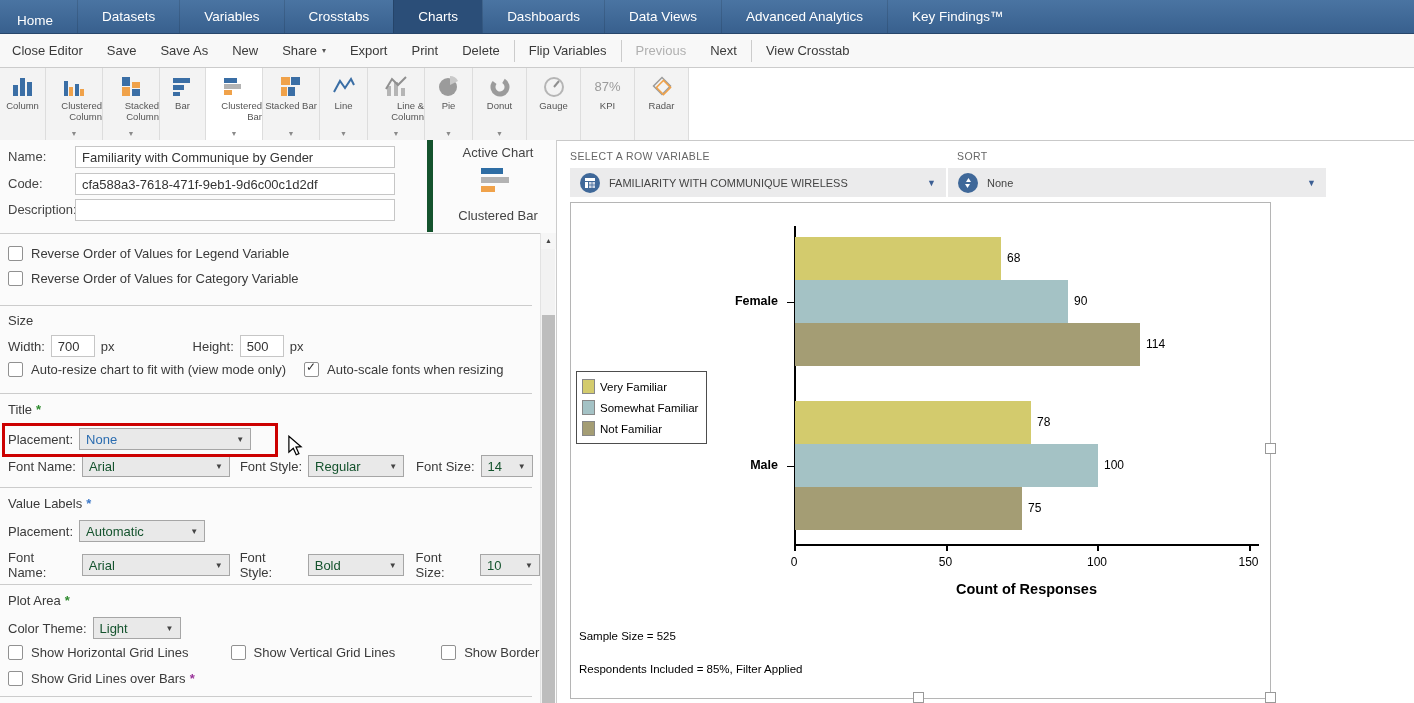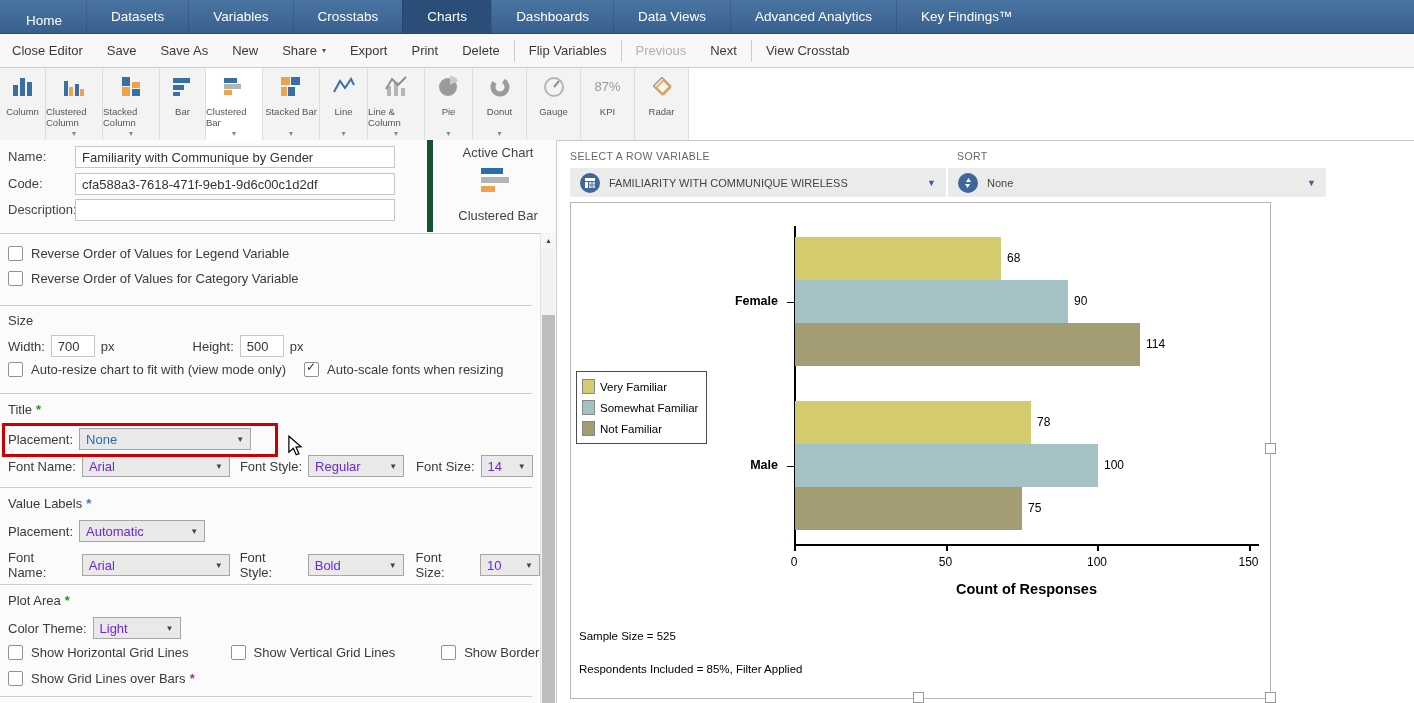--- a/index.html
+++ b/index.html
@@ -5,40 +5,40 @@
   html,body{margin:0;padding:0;background:#fff;}
   #app{position:relative;width:1414px;height:703px;overflow:hidden;
        font-family:"Liberation Sans",sans-serif;color:#333;background:#fff;}
 
   
   .nav{position:absolute;left:0;top:0;width:1414px;height:33px;
        background:linear-gradient(#4a74a2,#38608e);display:flex;align-items:stretch;
        border-bottom:1px solid #27466b;}
   .nav-item{display:flex;align-items:center;padding:0 24px;color:#fff;font-size:13.5px;
        border-left:1px solid rgba(0,0,0,0.12);cursor:pointer;white-space:nowrap;}
-  .nav-item:first-child{border-left:none;padding-left:26px;margin-top:8px;}
+  .nav-item:first-child{border-left:none;padding-left:17px;margin-top:8px;}
   .nav-item.active{background:#2b4e78;}
 
   
   .menubar{position:absolute;left:0;top:34px;width:1414px;height:33px;background:#f8f8f8;
        border-bottom:1px solid #ccc;display:flex;align-items:center;font-size:13px;color:#3a3a3a;}
   .menu-item{padding:0 12px;display:flex;align-items:center;cursor:pointer;white-space:nowrap;height:100%;}
   .menu-item.disabled{color:#b0b0b0;cursor:default;text-align:right;}
   .menu-sep{width:1px;height:22px;background:#ccc;margin:0 2px;}
   .menu-caret{font-size:8px;color:#555;margin-left:5px;}
 
   
   .ct-toolbar{position:absolute;left:0;top:68px;width:1414px;height:72px;background:#f3f3f3;
        border-bottom:1px solid #c9c9c9;display:flex;}
   .ct-spacer{flex:1;background:#fff;}
   .ct-btn{position:relative;display:flex;flex-direction:column;align-items:center;
        border-right:1px solid #ddd;background:#f3f3f3;cursor:pointer;padding-top:5px;box-sizing:border-box;}
   .ct-btn.selected{background:#fff;}
   .ct-icon{height:26px;display:flex;align-items:center;justify-content:center;}
-  .ct-label{font-size:9.5px;color:#555;text-align:left;line-height:10.5px;margin-top:8px;}
+  .ct-label{font-size:9.5px;color:#555;text-align:right;line-height:10.5px;margin-top:2px;}
   .ct-caret{position:absolute;bottom:3px;left:0;right:0;text-align:center;font-size:7px;color:#8a8a8a;}
 
   
   .left-panel{position:absolute;left:0;top:140px;width:557px;height:563px;background:#fbfbfb;
        border-right:1px solid #ccc;box-sizing:border-box;}
   .form-area{position:absolute;left:0;top:0;width:557px;height:93px;border-bottom:1px solid #ccc;}
   .form-label{position:absolute;left:8px;font-size:13px;color:#444;}
   .tbox{position:absolute;height:18px;border:1px solid #c6c6c6;background:#fff;font-size:13px;
        color:#333;padding:1px 6px;font-family:"Liberation Sans",sans-serif;}
   .active-chart{position:absolute;left:427px;top:0;width:130px;height:92px;border-left:6px solid #14532d;}
@@ -51,21 +51,21 @@
   .row{position:absolute;display:flex;align-items:center;}
   .cb{width:13px;height:13px;background:#fff;border:1px solid #919191;border-radius:2px;
       position:relative;flex:0 0 auto;cursor:pointer;}
   .cb.checked::after{content:"\2713";position:absolute;left:1px;top:-3px;font-size:12px;color:#333;}
   .cb-lbl{margin-left:8px;}
   .sect{position:absolute;left:8px;font-size:13px;color:#3a3a3a;}
   .ast{margin-left:4px;font-weight:bold;}
   .ast.green{color:#2e8b2e;} .ast.blue{color:#3c78c8;} .ast.purple{color:#993399;}
   .select{display:inline-flex;align-items:center;justify-content:space-between;background:#e9e9e9;
       border:1px solid #a6a6a6;height:22px;box-sizing:border-box;padding:0 6px;cursor:pointer;}
-  .select .stext{font-size:13px;color:#6d28d9;white-space:nowrap;overflow:hidden;}
+  .select .stext{font-size:13px;color:#14532d;white-space:nowrap;overflow:hidden;}
   .select .stext.blue{color:#2a6cb0;}
   .select .sarrow{font-size:8px;color:#444;margin-left:6px;}
   .inline-lbl{font-size:13px;color:#3a3a3a;}
   .red-box{position:absolute;border:3px solid #cc0000;background:transparent;z-index:5;}
 
   
   .scrollbar{position:absolute;left:540px;top:93px;width:15px;height:470px;background:#f2f2f2;
       border-left:1px solid #e2e2e2;box-sizing:border-box;}
   .sb-up{position:absolute;left:0;top:0;width:15px;height:16px;background:#f6f6f6;color:#444;
       font-size:7px;text-align:center;line-height:16px;cursor:pointer;}

